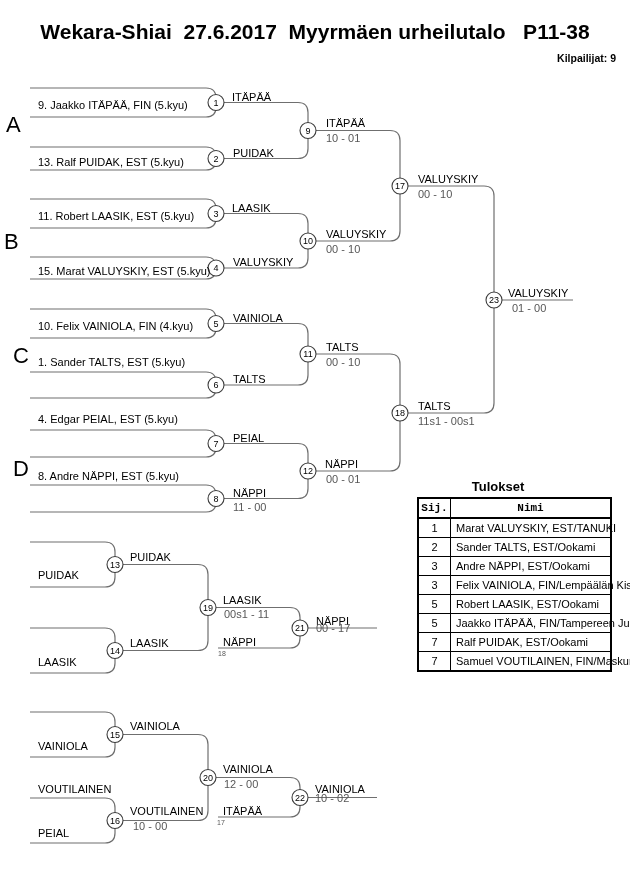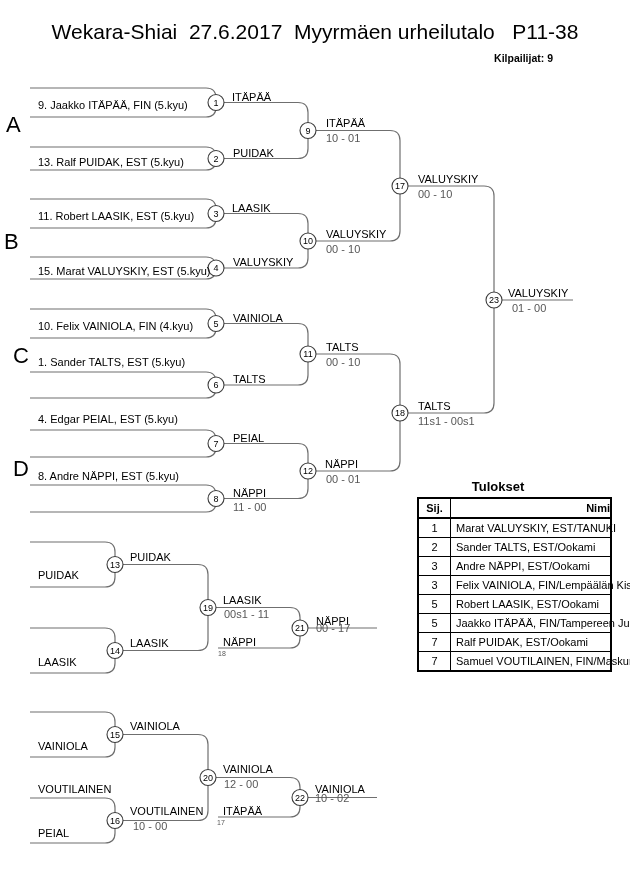--- a/index.html
+++ b/index.html
@@ -1,35 +1,35 @@
 <!DOCTYPE html>
 <html><head>
 <meta charset="utf-8">
 <style>
   html,body{margin:0;padding:0;background:#fff;}
   .page{position:relative;width:630px;height:891px;background:#fff;overflow:hidden;
         font-family:"Liberation Sans",sans-serif;color:#000;}
   .abs{position:absolute;white-space:nowrap;}
-  .title{left:0;top:20px;width:630px;text-align:center;font-weight:normal;font-size:21px;white-space:pre;}
-  .competitors{left:0;top:52px;width:553px;text-align:right;font-weight:bold;font-size:10.5px;}
+  .title{left:0;top:20px;width:630px;text-align:center;font-weight:bold;font-size:21px;white-space:pre;}
+  .competitors{left:0;top:52px;width:616px;text-align:right;font-weight:bold;font-size:10.5px;}
   .pool{font-size:22px;line-height:22px;}
   .name{font-size:11px;line-height:12px;}
   .score{font-size:11px;line-height:9px;color:#575757;}
   .ref{font-size:7px;line-height:8px;color:#575757;}
   svg.lines{position:absolute;left:0;top:0;}
   svg.lines path{fill:none;stroke:#6f6f6f;stroke-width:1.2;}
   svg.lines circle{fill:#fff;stroke:#3c3c3c;stroke-width:1.1;}
   svg.lines text{font-family:"Liberation Sans",sans-serif;font-size:9px;fill:#000;text-anchor:middle;}
   .rtable{position:absolute;left:417px;top:497px;width:191px;border:2px solid #000;background:transparent;}
   .rt-row{display:flex;height:18px;line-height:18px;font-size:11px;}
-  .rt-header{font-weight:bold;border-bottom:2px solid #000;}
+  .rt-header{font-weight:bold;border-bottom:2px solid #000;font-family:Liberation Mono, monospace;}
   .rt-data + .rt-data{border-top:1px solid #000;}
   .rt-place{width:31px;flex:none;text-align:center;border-right:1px solid #000;}
   .rt-name{flex:none;padding-left:5px;white-space:nowrap;}
-  .rt-name-h{flex:1;text-align:right;}
+  .rt-name-h{flex:1;text-align:center;}
   .ttitle{left:398px;top:479px;width:200px;text-align:center;font-weight:bold;font-size:13px;}
 </style>
 </head>
 <body>
 
 <div class="page">
 
   <svg class="lines" width="630" height="891" viewBox="0 0 630 891">
     <g>
 

